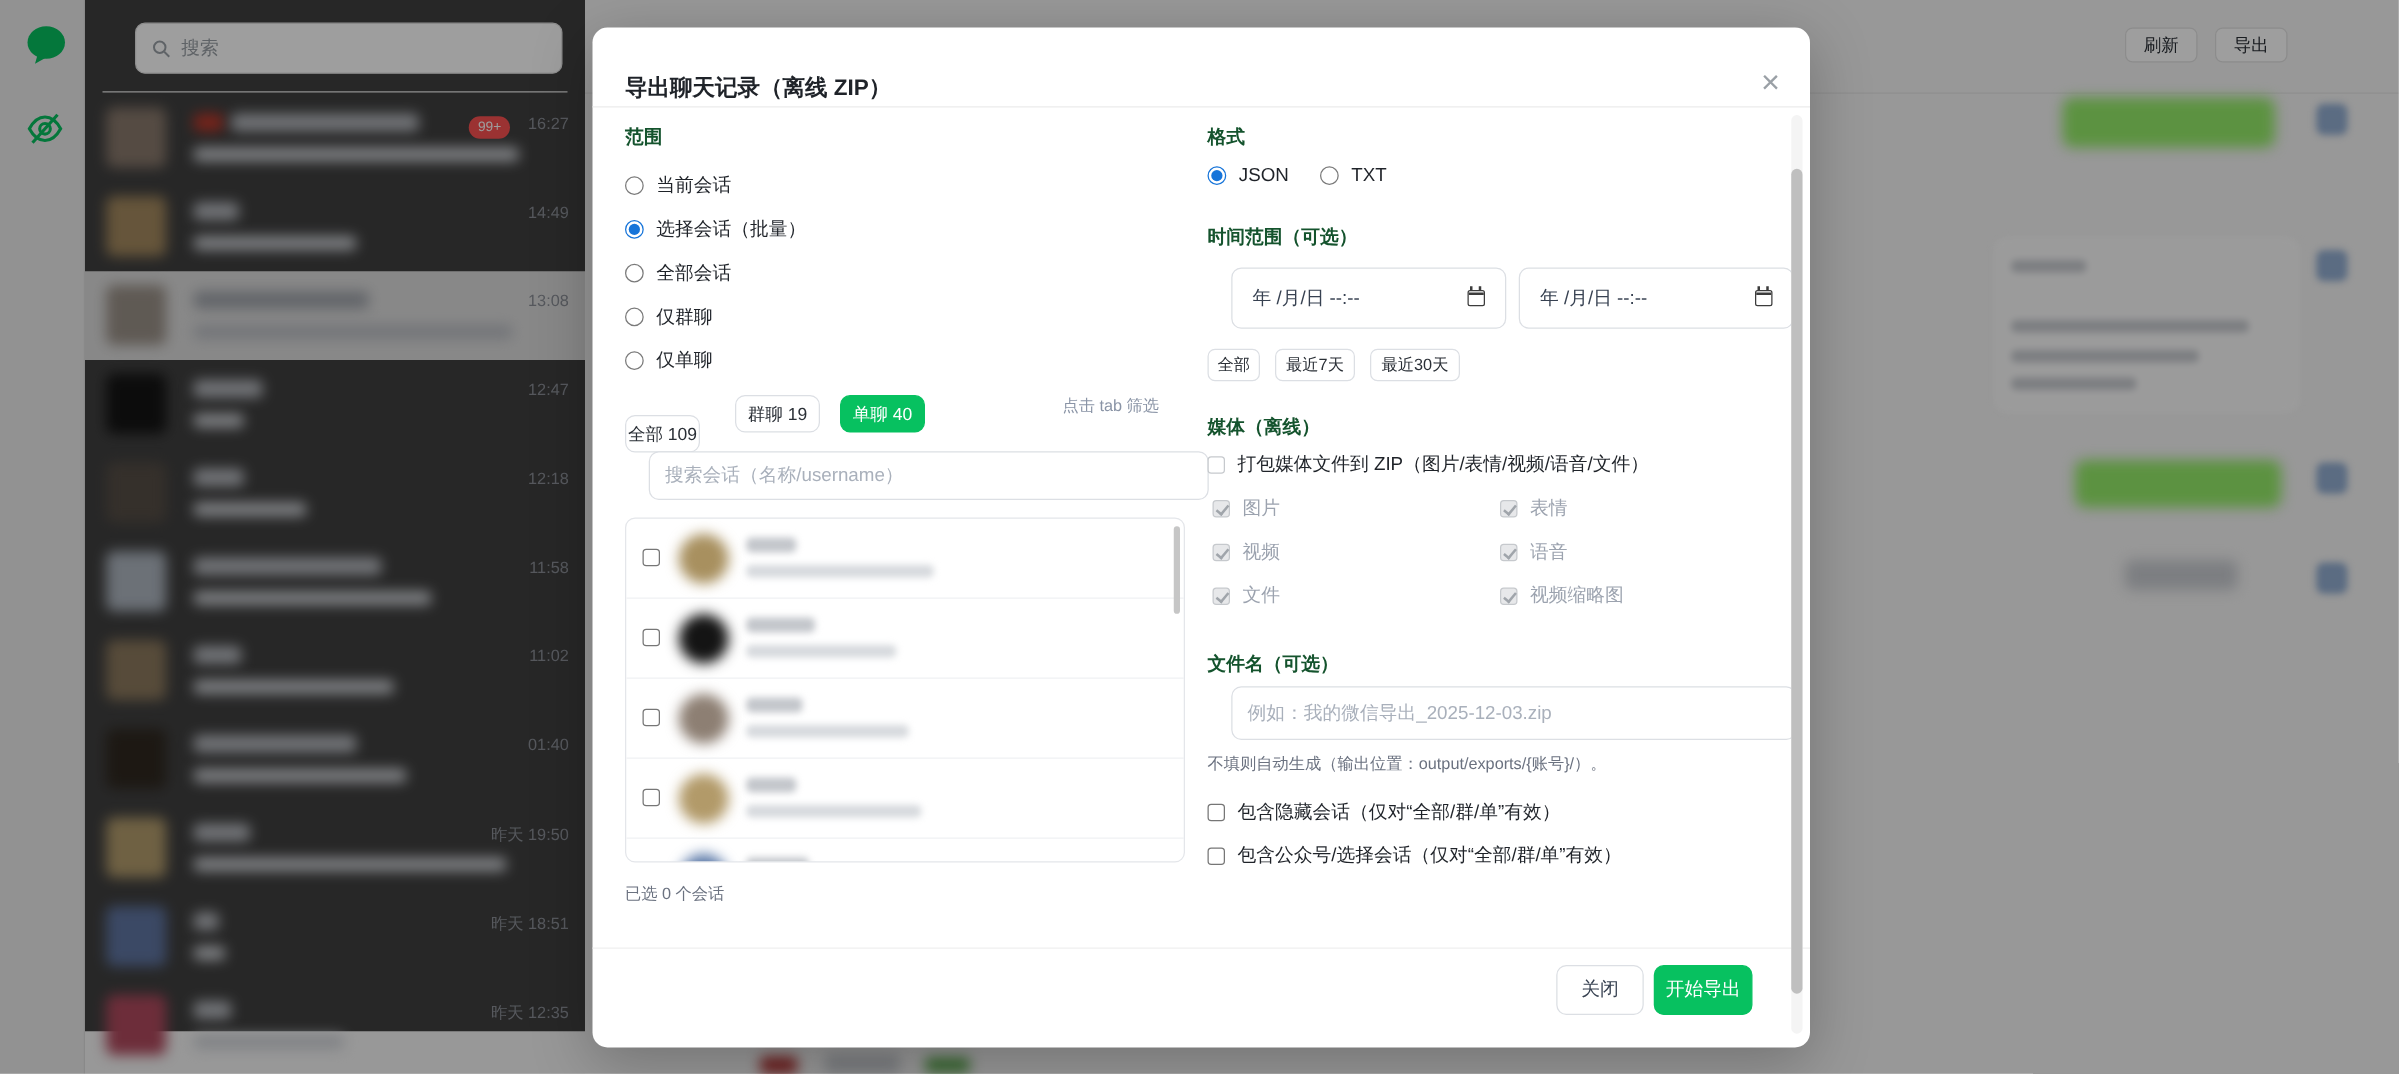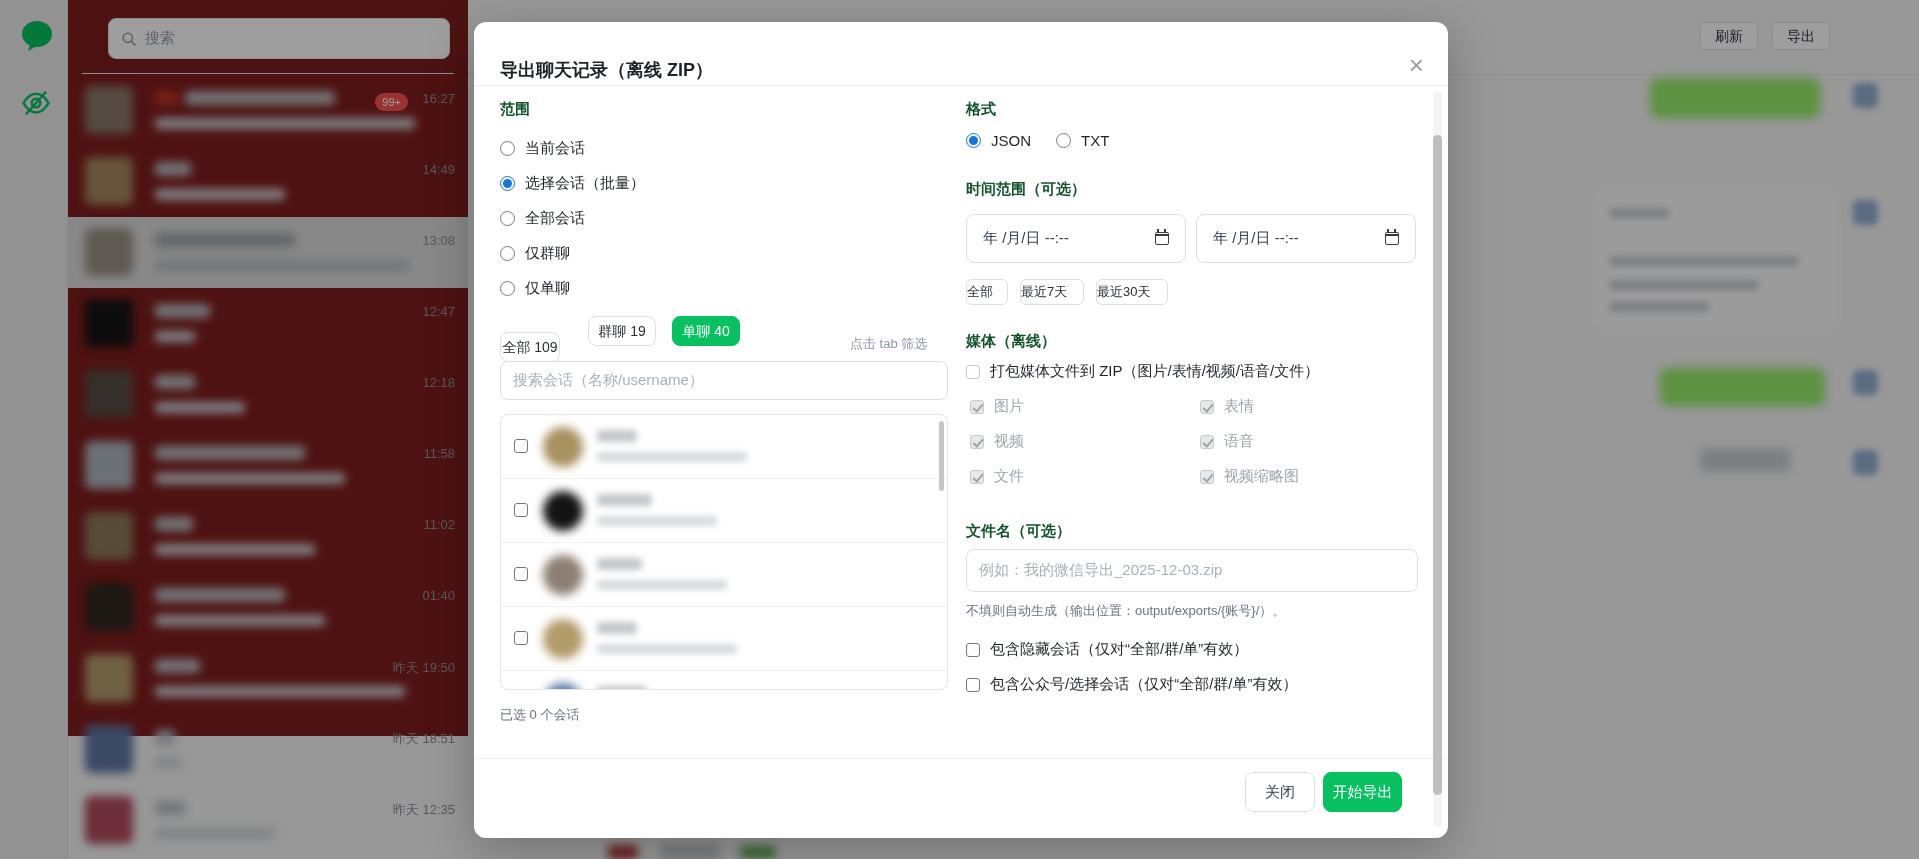--- a/index.html
+++ b/index.html
@@ -6,21 +6,21 @@
   html,body { width:1919px; height:859px; overflow:hidden; background:#f5f5f5;
     font-family:"Liberation Sans","DejaVu Sans",sans-serif; }
   .abs { position:absolute; }
   .blur { filter:blur(5px); }
   .blur2 { filter:blur(3px); }
 
   
   .rail { position:absolute; left:0; top:0; width:68px; height:859px; background:#ececec; border-right:1px solid #dedede; }
 
   
-  .sidebar { position:absolute; left:68px; top:0; width:400px; height:736px; background:#7f1d1d; }
+  .sidebar { position:absolute; left:68px; top:0; width:400px; height:825px; background:#404040; }
   .search-box { position:absolute; left:40px; top:18px; width:342px; height:41px; background:#ffffff; border:1px solid #e4e4e4; border-radius:8px; display:flex; align-items:center; padding-left:12px; gap:8px; }
   .search-box span { color:#9aa0a6; font-size:15px; }
   .side-head-divider { position:absolute; left:14px; top:73px; width:372px; border-top:1px solid #e6e6e6; }
   .chat-row { position:absolute; left:0; width:400px; height:71px; }
   .chat-row.selected { background:#dcdcdc; }
   .c-avatar { position:absolute; left:17px; top:11px; width:48px; height:48px; border-radius:6px; }
   .nbar { position:absolute; top:16px; height:14px; background:#b9bcc2; border-radius:4px; }
   .pbar { position:absolute; top:43px; height:11px; background:#cfd2d7; border-radius:4px; }
   .chat-time { position:absolute; right:13px; top:16px; font-size:13px; color:#8b8f97; }
   .badge { position:absolute; top:18px; background:#fa5151; color:#fff; font-size:11px; line-height:18px; padding:0 7px; border-radius:10px; }
@@ -44,36 +44,36 @@
   .m-divider { position:absolute; left:0; top:63px; width:974px; border-top:1px solid #ececec; }
   .sec-h { position:absolute; font-size:15px; font-weight:600; color:#14532d; }
   .radio-row { position:absolute; display:flex; align-items:center; gap:10px; height:24px; }
   .radio { width:15px; height:15px; border-radius:50%; border:1.5px solid #7a7a7a; background:#fff; flex:0 0 auto; }
   .radio.checked { border:1.5px solid #1674d9; position:relative; }
   .radio.checked::after { content:''; position:absolute; inset:2px; border-radius:50%; background:#1674d9; }
   .radio-row span { font-size:15px; color:#1f2329; }
   .chip { position:absolute; height:30px; border:1px solid #dcdfe4; background:#fff; border-radius:8px; font-size:14px; color:#2a2f36; text-align:center; line-height:28px; }
   .chip.active { background:#07c160; border-color:#07c160; color:#fff; }
   .hint-sm { position:absolute; font-size:13px; color:#8a94a6; }
-  .inp { position:absolute; border:1px solid #dcdfe4; border-radius:8px; background:#fff; display:flex; align-items:center; padding:0 12px; }
+  .inp { position:absolute; border:1px solid #dcdfe4; border-radius:8px; background:#fff; display:flex; align-items:center; padding:0 12px;margin-left:19px; }
   .ph { color:#a9b0bb; font-size:15px; }
   .conv-list { position:absolute; left:26px; top:392px; width:448px; height:276px; border:1px solid #e4e6ea; border-radius:8px; overflow:hidden; background:#fff; }
   .conv-row { position:absolute; left:0; width:448px; height:64px; border-bottom:1px solid #f0f1f3; }
   .cb { width:14px; height:14px; border:1.5px solid #767676; border-radius:3px; background:#fff; flex:0 0 auto; }
   .cb.dis { background:#e7e8ea; border-color:#c6c9cd; position:relative; }
   .cb.dis::after { content:''; position:absolute; left:4px; top:1px; width:4px; height:8px; border:solid #a0a5ab; border-width:0 2px 2px 0; transform:rotate(40deg); }
   .conv-cb { position:absolute; left:13px; top:24px; }
   .conv-av { position:absolute; left:42px; top:12px; width:40px; height:40px; border-radius:50%; }
   .conv-n { position:absolute; top:15px; left:96px; height:12px; background:#c3c6cb; border-radius:4px; }
   .conv-s { position:absolute; top:37px; left:96px; height:10px; background:#d6d9dd; border-radius:4px; }
   .list-thumb { position:absolute; right:3px; top:6px; width:5px; height:70px; background:#c6c6c6; border-radius:3px; }
   .cbl-row { position:absolute; display:flex; align-items:center; gap:10px; }
   .cbl-row span { font-size:15px; color:#1f2329; }
   .cbl-row.dis span { color:#9ca3af; }
-  .qbtn { position:absolute; height:26px; border:1px solid #dcdfe4; background:#fff; border-radius:6px; font-size:13px; color:#2a2f36; text-align:left; line-height:24px; }
+  .qbtn { position:absolute; height:26px; border:1px solid #dcdfe4; background:#fff; border-radius:6px; font-size:13px; color:#2a2f36; text-align:center; line-height:24px; }
   .cal { width:14px; height:13px; border:1.6px solid #3c3c3c; border-radius:2px; position:relative; margin-left:auto; }
   .cal::before { content:''; position:absolute; top:-4px; left:1px; width:2px; height:3px; background:#3c3c3c; box-shadow:7px 0 #3c3c3c; }
   .cal::after { content:''; position:absolute; top:1px; left:0; right:0; height:2px; background:#3c3c3c; }
   .date-text { font-size:15px; color:#374151; }
   .m-footer-line { position:absolute; left:0; top:736px; width:974px; border-top:1px solid #efefef; }
   .btn { position:absolute; top:750px; height:40px; border-radius:8px; font-size:15px; text-align:center; line-height:38px; }
   .btn.ghost { background:#fff; border:1px solid #dcdfe4; color:#374151; }
   .btn.primary { background:#07c160; border:1px solid #07c160; color:#fff; }
   .m-scroll-track { position:absolute; right:6px; top:70px; width:9px; height:735px; background:#f4f4f4; border-radius:5px; }
   .m-scroll-thumb { position:absolute; right:6px; top:113px; width:9px; height:660px; background:#bfbfbf; border-radius:5px; }
@@ -224,21 +224,21 @@
     <span>仅群聊</span>
   </div>
   <div class="radio-row" style="left:26px;top:254px">
     <div class="radio"></div>
     <span>仅单聊</span>
   </div>
 
   <div class="chip" style="left:26px;top:310px;width:60px">全部 109</div>
   <div class="chip" style="left:114px;top:294px;width:68px">群聊 19</div>
   <div class="chip active" style="left:198px;top:294px;width:68px">单聊 40</div>
-  <div class="hint-sm" style="left:376px;top:313px">点击 tab 筛选</div>
+  <div class="hint-sm" style="left:376px;top:294px">点击 tab 筛选</div>
 
   <div class="inp" style="left:26px;top:339px;width:448px;height:39px">
     <span class="ph">搜索会话（名称/username）</span>
   </div>
 
   <div class="conv-list">
     <div class="conv-row" style="top:0">
       <div class="cb conv-cb"></div>
       <div class="conv-av blur" style="background: rgb(168, 144, 95);"></div>
       <div class="conv-n blur2" style="width:40px"></div>

